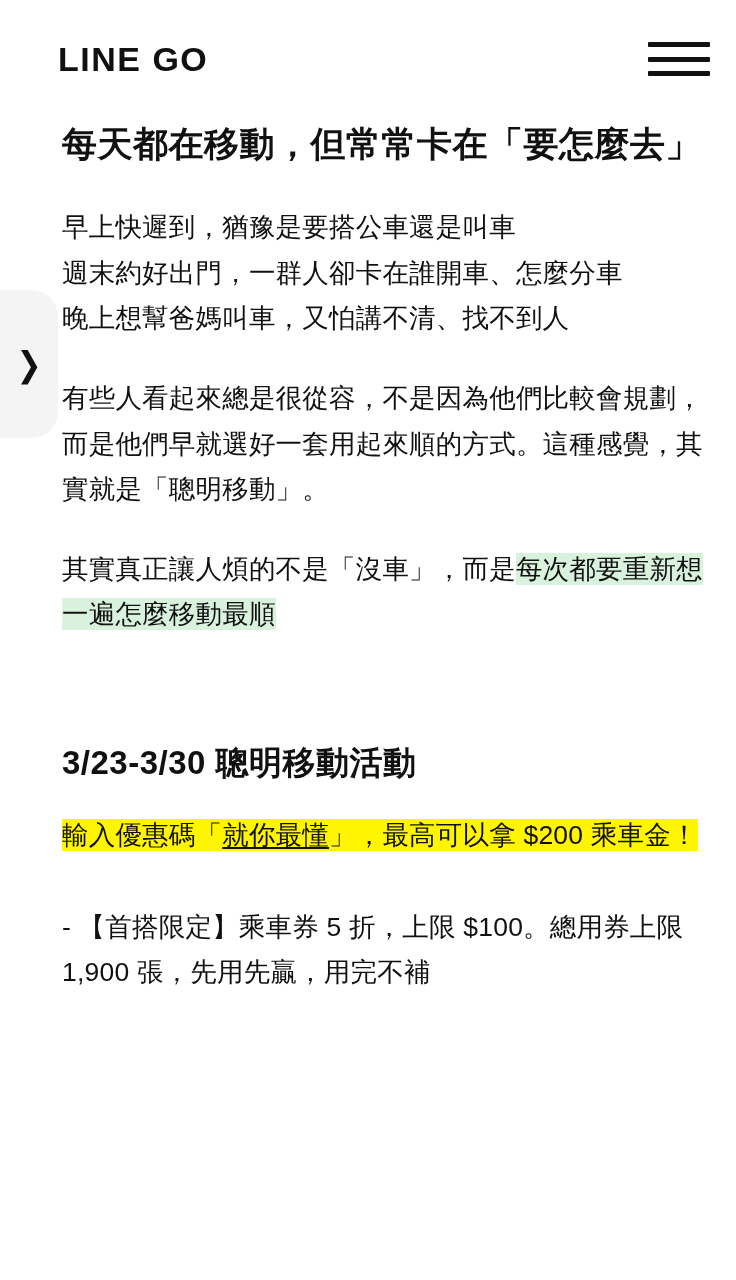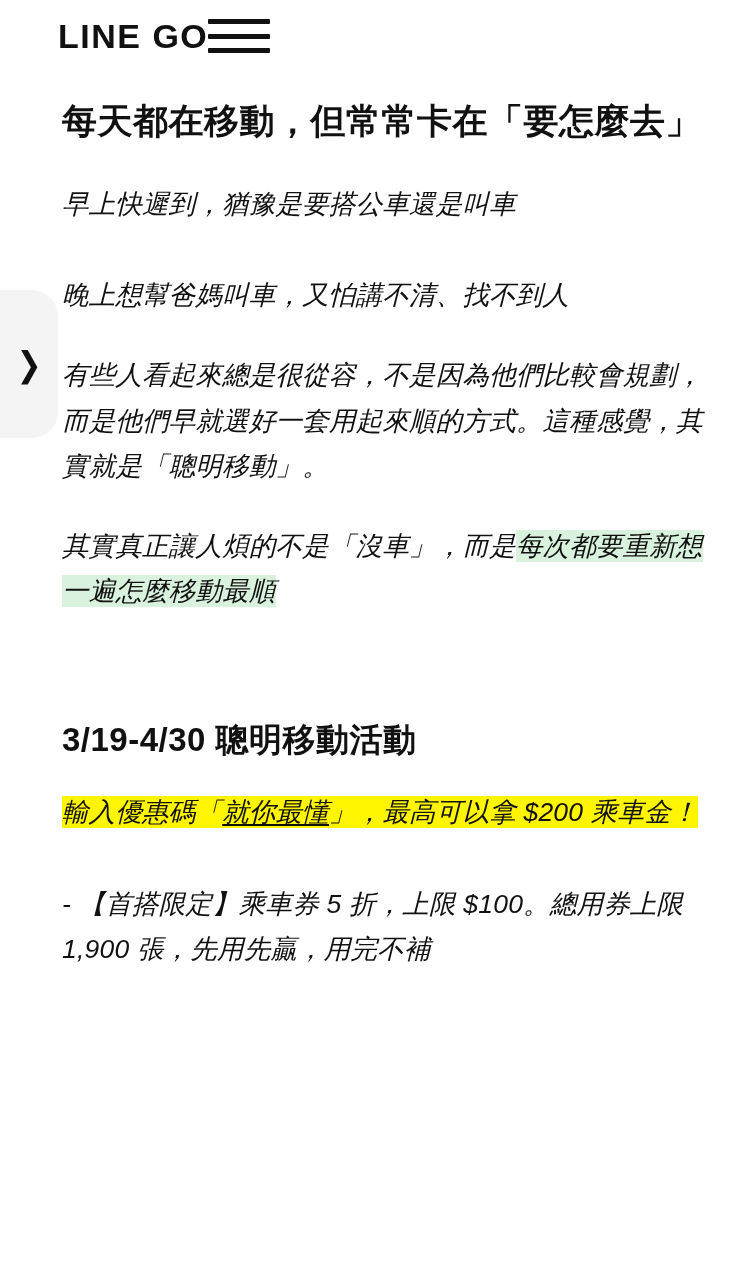--- a/index.html
+++ b/index.html
@@ -15,22 +15,24 @@
     color: #111111;
     position: relative;
     overflow: hidden;
   }
 
   
   .header {
     height: 72px;
     display: flex;
     align-items: center;
+    justify-content: space-between;
     padding: 0 26px 0 58px;
     box-sizing: border-box;
+    margin-top: 23px;
   }
   .brand {
     font-size: 34px;
     font-weight: bold;
     letter-spacing: 1.5px;
     color: #111111;
     font-family: "Liberation Sans", sans-serif;
   }
   .menu-btn {
     width: 62px;
@@ -93,21 +95,20 @@
     margin: 0 0 26px 0;
     letter-spacing: 0.5px;
     color: #111111;
   }
   p.body {
     font-size: 26.5px;
     line-height: 1.72;
     margin: 0 0 34px 0;
     color: #111111;
     letter-spacing: 0.2px;
-    font-style: italic;
   }
   p.body.tight {
     margin-bottom: 0;
   }
   .spacer-lg { height: 66px; }
 
   .hl-green {
     background: #d9f2dd;
     padding: 1px 0;
     box-decoration-break: clone;
@@ -136,33 +137,33 @@
 <div class="side-handle">
   <div class="chev">❯</div>
 </div>
 
 <div class="article">
 
   <h1 class="title">每天都在移動，但常常卡在「要怎麼去」</h1>
 
   <p class="body">
     <span>早上快遲到，猶豫是要搭公車還是叫車</span><br>
-    <br>
+    <span>週末約好出門，一群人卻卡在誰開車、怎麼分車</span><br>
     <span>晚上想幫爸媽叫車，又怕講不清、找不到人</span>
   </p>
 
   <p class="body">有些人看起來總是很從容，不是因為他們比較會規劃，而是他們早就選好一套用起來順的方式。這種感覺，其實就是「聰明移動」。</p>
 
   <p class="body">
     <span>其實真正讓人煩的不是「沒車」，而是</span><span class="hl-green">每次都要重新想一遍怎麼移動最順</span>
   </p>
 
   <div class="spacer-lg"></div>
 
-  <h2 class="section-title">3/19-4/30 聰明移動活動</h2>
+  <h2 class="section-title">3/23-3/30 聰明移動活動</h2>
 
   <p class="body tight">
     <span class="hl-yellow"><span>輸入優惠碼「</span><span class="u-line">就你最懂</span><span>」，最高可以拿 $200 乘車金！</span></span><br>
     <br>
     <span>- 【首搭限定】乘車券 5 折，上限 $100。總用券上限 1,900 張，先用先贏，用完不補</span><br>
   </p>
 
 </div>
 
 </body></html>

